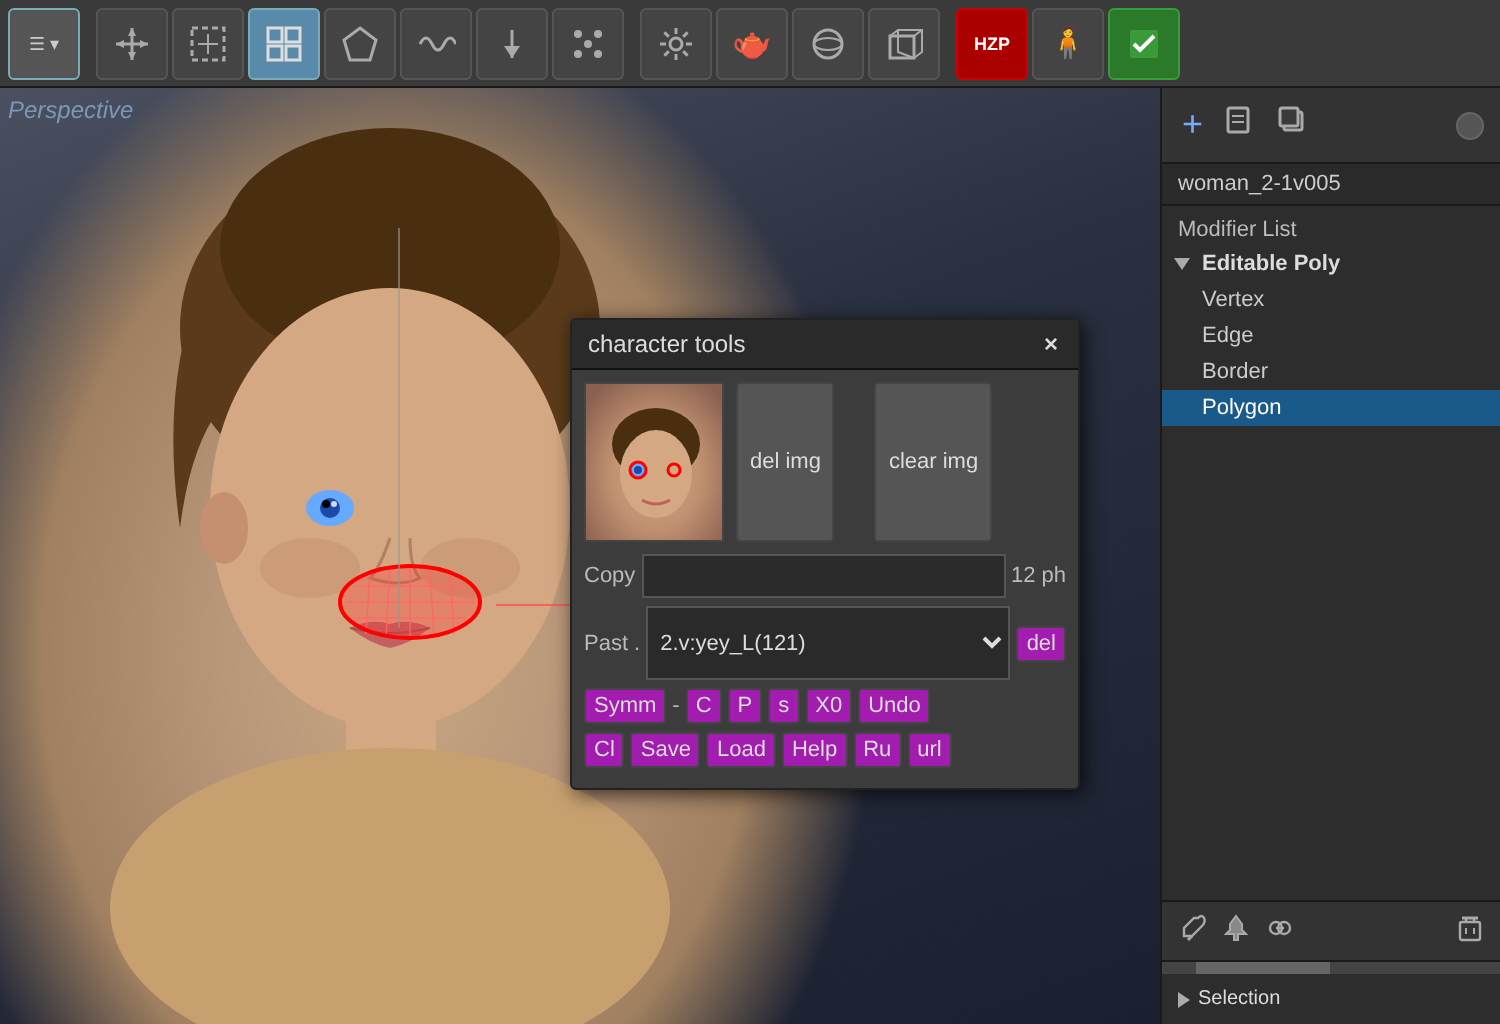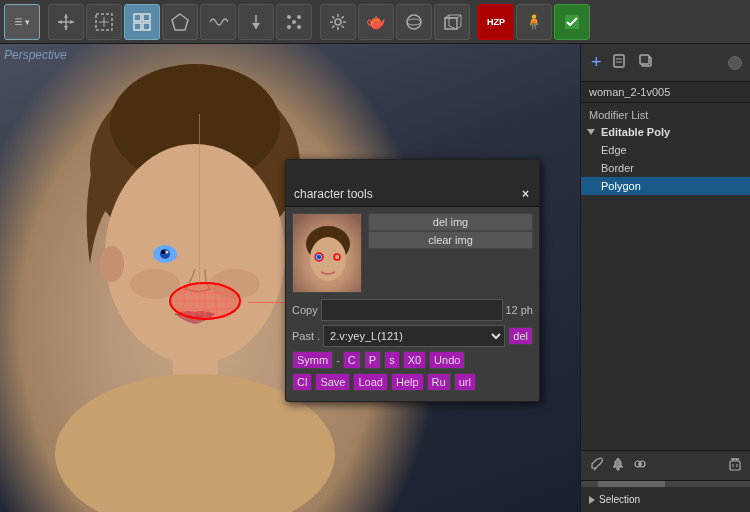--- a/index.html
+++ b/index.html
@@ -93,21 +93,20 @@
       padding: 5px 8px;
       display: flex;
       justify-content: space-between;
       align-items: center;
       border-bottom: 1px solid #111;
       cursor: move;
     }
     #char-dialog-header span {
       color: #ddd;
       font-size: 12px;
-      margin-top: 22px;
     }
     #char-dialog-close {
       color: #aaa;
       cursor: pointer;
       font-size: 14px;
       font-weight: bold;
       padding: 0 2px;
     }
     #char-dialog-body {
       padding: 6px;
@@ -130,22 +129,22 @@
     }
     #face-thumb-inner {
       width: 100%;
       height: 100%;
       background: 
         radial-gradient(ellipse 45px 55px at 35px 45px, #d4a882 0%, #c09070 50%, #8a6050 100%);
       position: relative;
     }
     #face-buttons {
       display: flex;
-      flex-direction: column;
-      gap: 0;
+      flex-direction: row;
+      gap: 20px;
       flex: 1;
     }
 
     
     .dialog-row {
       display: flex;
       align-items: center;
       gap: 3px;
       margin-bottom: 4px;
     }
@@ -168,21 +167,21 @@
       flex: 1;
       height: 22px;
     }
     .dialog-select {
       background: #2a2a2a;
       border: 1px solid #555;
       color: #ddd;
       padding: 2px 2px;
       font-size: 11px;
       flex: 1;
-      height: 22px;
+      height: 37px;
     }
     .dialog-label {
       color: #bbb;
       font-size: 11px;
       white-space: nowrap;
     }
     .dialog-btn-sm {
       background: #a21caf;
       border: 1px solid #444;
       color: #ddd;
@@ -569,20 +568,23 @@
     </div>
 
     <div id="rp-name">woman_2-1v005</div>
 
     <div id="rp-modifier-label">Modifier List</div>
 
     <div id="modifier-list">
       <div class="modifier-item header expanded">
         <span class="tri"></span>
         <span>Editable Poly</span>
+      </div>
+      <div class="modifier-item" style="padding-left:20px;">
+        <span>Vertex</span>
       </div>
       <div class="modifier-item" style="padding-left:20px;">
         <span>Edge</span>
       </div>
       <div class="modifier-item" style="padding-left:20px;">
         <span>Border</span>
       </div>
       <div class="modifier-item selected" style="padding-left:20px;">
         <span>Polygon</span>
       </div>

